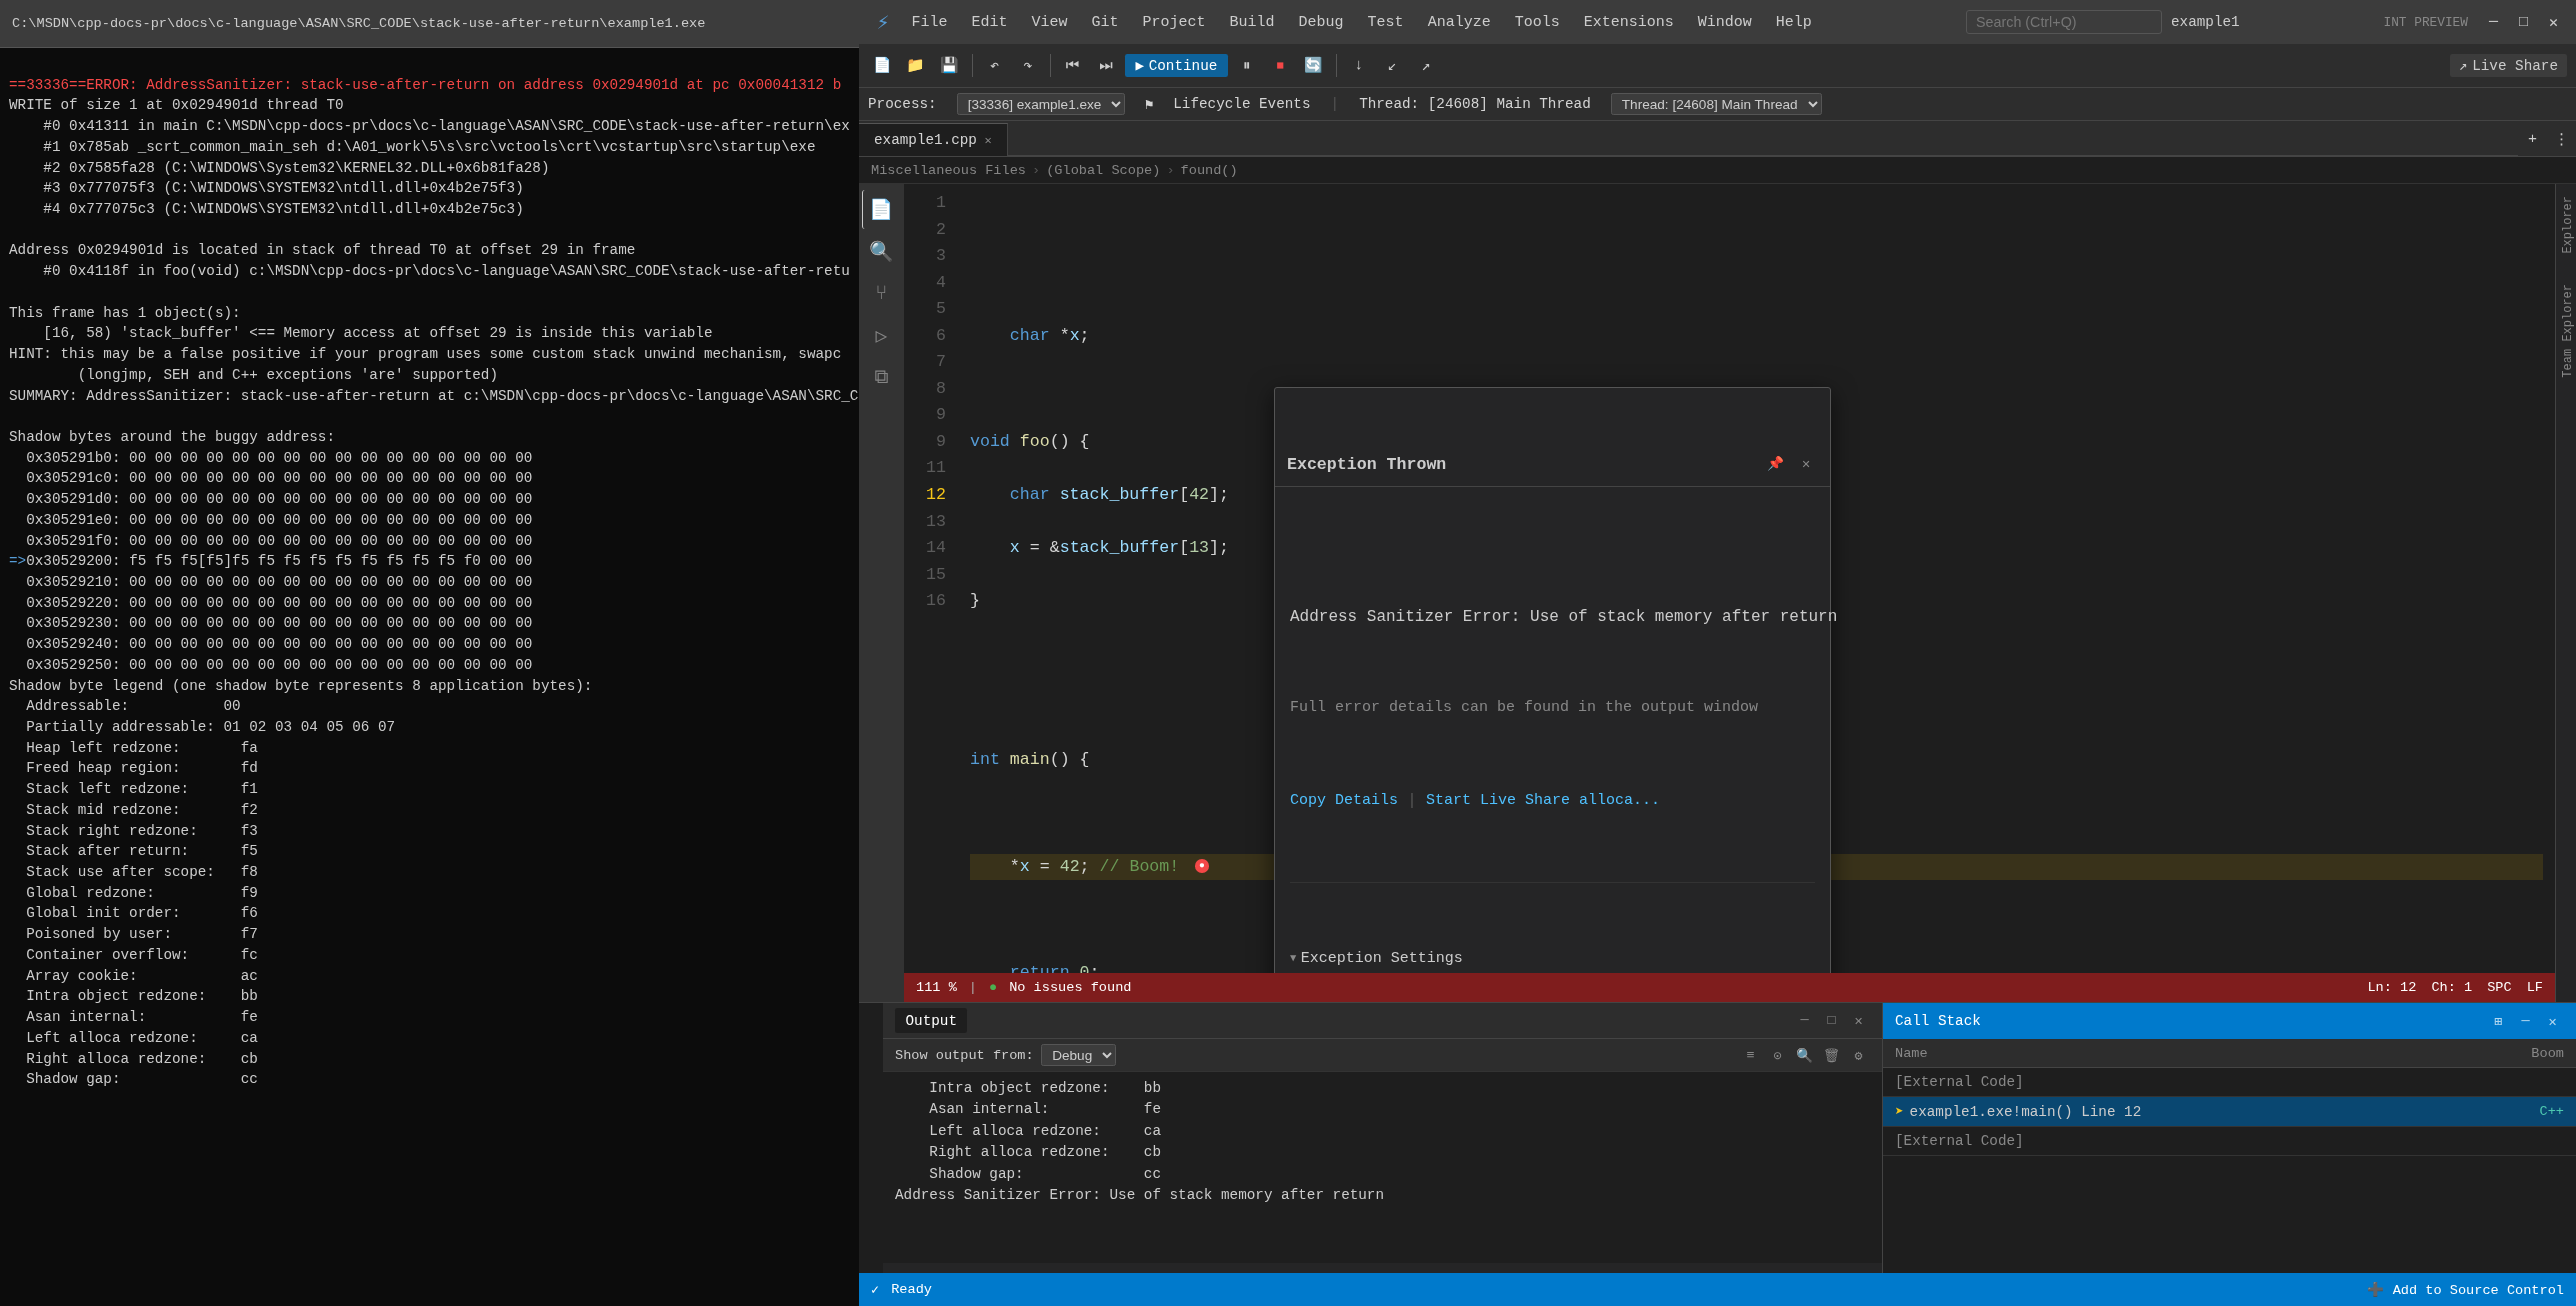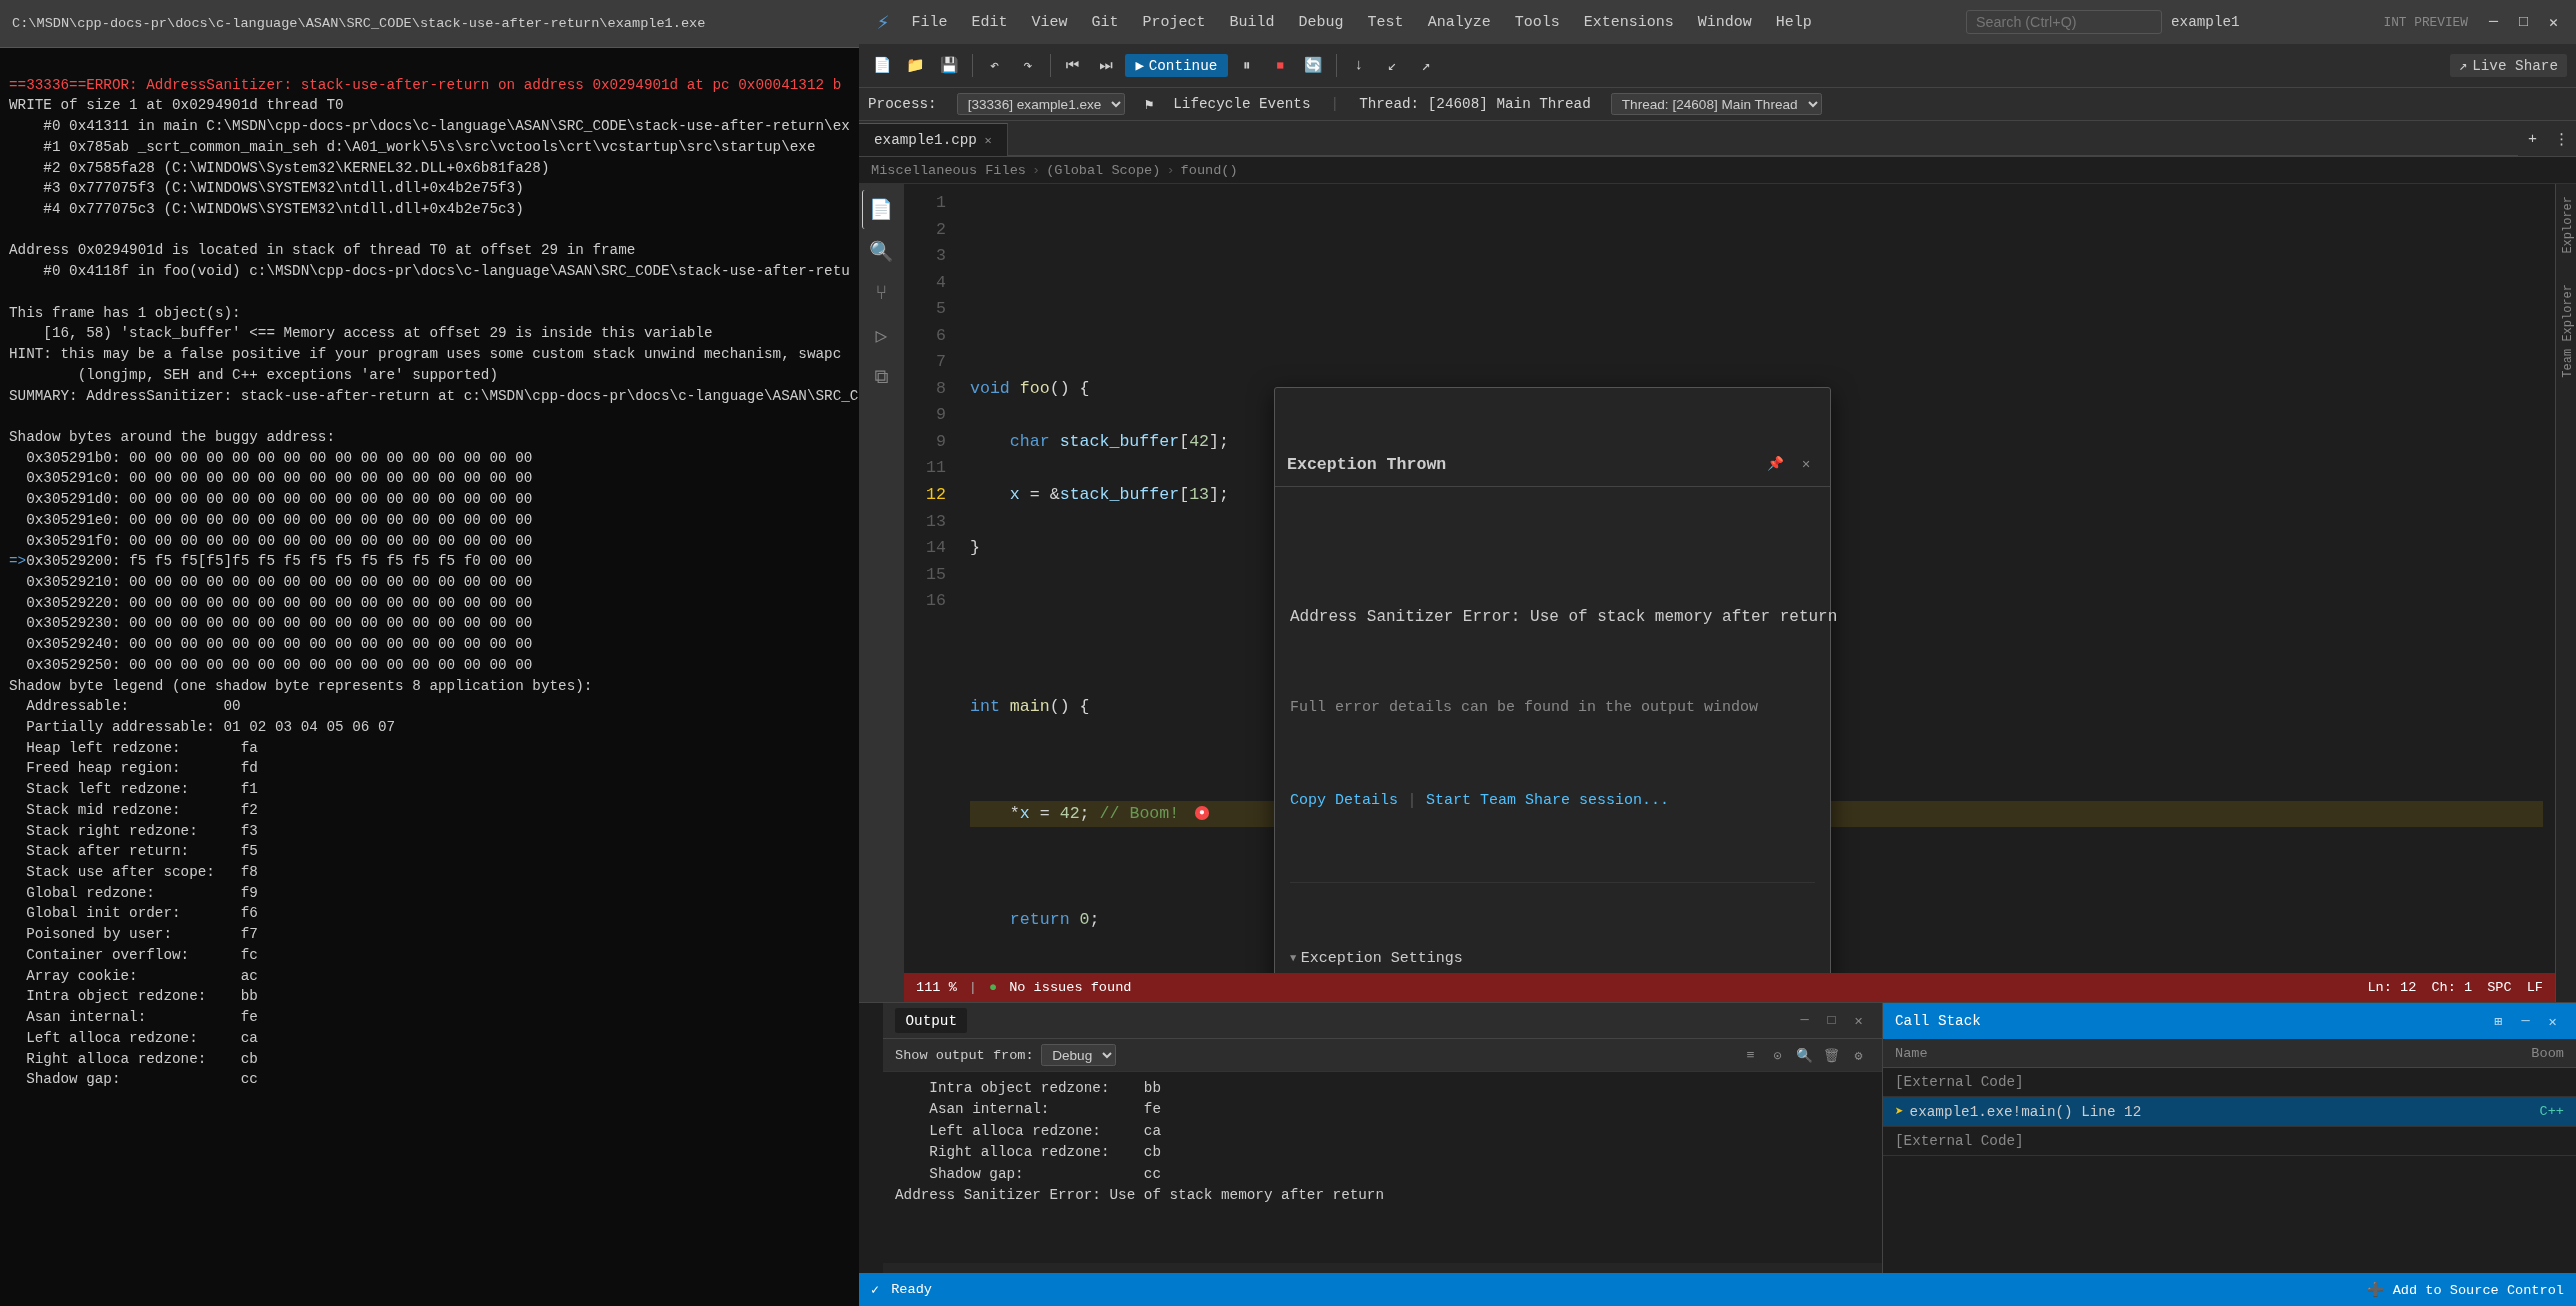--- a/index.html
+++ b/index.html
@@ -710,20 +710,21 @@
           <div style="color:#f5c518">12</div>
           <div>13</div>
           <div>14</div>
           <div>15</div>
           <div>16</div>
         </div>
         <div class="code-content" style="position:relative">
           
           
 <span class="code-line"> </span>
+<span class="code-line">    <span class="kw">char</span> <span class="op">*</span><span class="var">x</span><span class="punct">;</span></span>
 <span class="code-line"> </span>
 <span class="code-line"><span class="kw">void</span> <span class="fn">foo</span><span class="punct">() {</span></span>
 <span class="code-line">    <span class="kw">char</span> <span class="var">stack_buffer</span><span class="punct">[</span><span class="num">42</span><span class="punct">];</span></span>
 <span class="code-line">    <span class="var">x</span> <span class="op">=</span> <span class="op">&amp;</span><span class="var">stack_buffer</span><span class="punct">[</span><span class="num">13</span><span class="punct">];</span></span>
 <span class="code-line"><span class="punct">}</span></span>
 <span class="code-line"> </span>
 <span class="code-line"> </span>
 <span class="code-line"><span class="kw">int</span> <span class="fn">main</span><span class="punct">() {</span></span>
 <span class="code-line"> </span>
 <span class="code-line active-debug">    <span class="op">*</span><span class="var">x</span> <span class="op">=</span> <span class="num">42</span><span class="punct">;</span> <span class="comment">// Boom!</span> <span class="error-dot">●</span></span>
@@ -740,21 +741,21 @@
                 <div class="exception-btn">📌</div>
                 <div class="exception-btn">✕</div>
               </div>
             </div>
             <div class="exception-body">
               <div class="exception-error-title">Address Sanitizer Error: Use of stack memory after return</div>
               <div class="exception-details">Full error details can be found in the output window</div>
               <div class="exception-links">
                 <a class="exception-link">Copy Details</a>
                 <span class="link-sep">|</span>
-                <a class="exception-link">Start Team Share session...</a>
+                <a class="exception-link">Start Live Share alloca...</a>
               </div>
               <div class="exception-settings">
                 <div class="settings-title">
                   <span class="settings-triangle">▼</span>
                   <span>Exception Settings</span>
                 </div>
                 
                 
                 
                 

